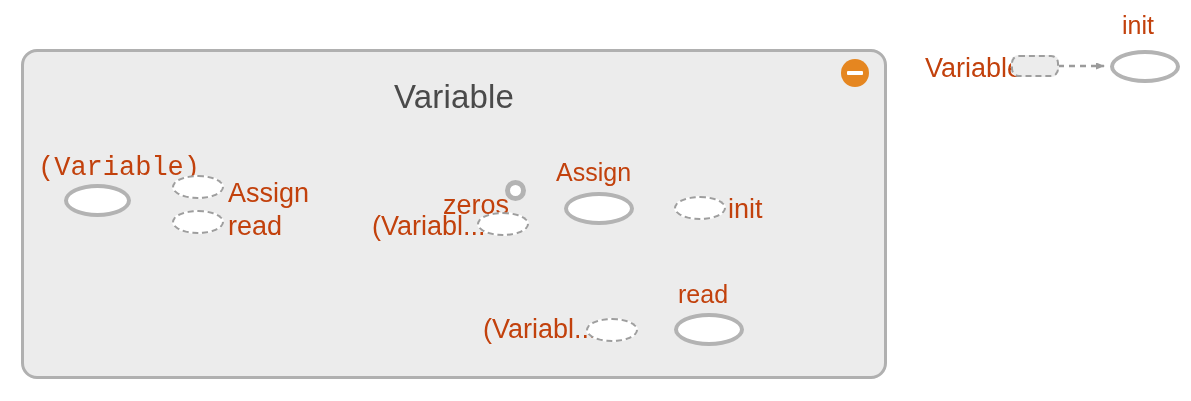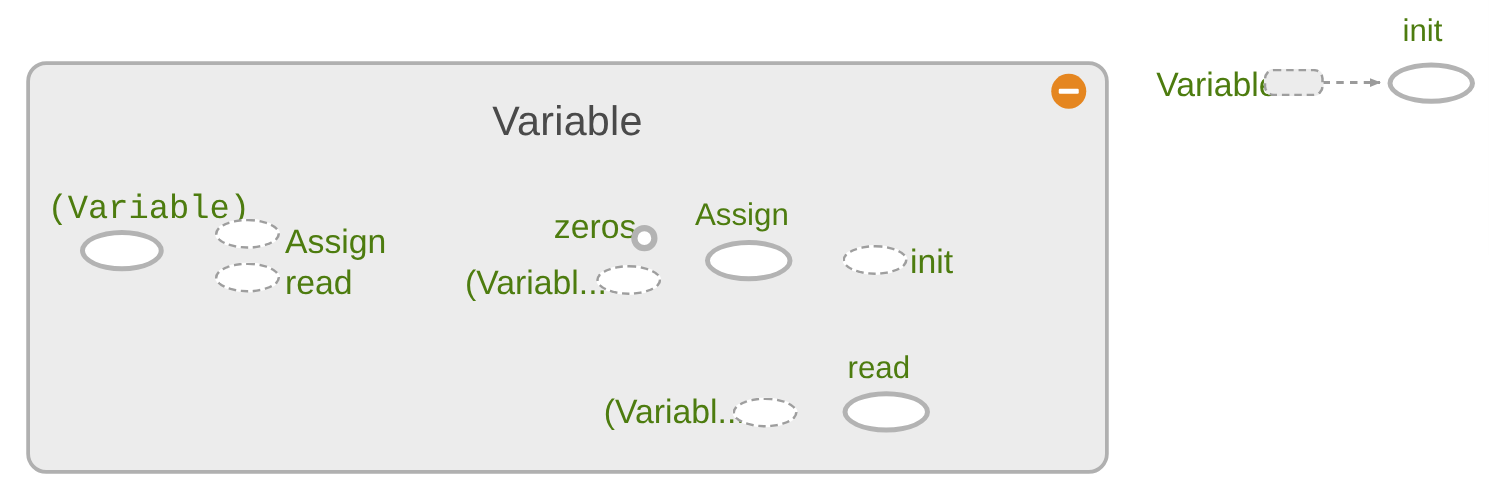--- a/index.html
+++ b/index.html
@@ -98,21 +98,21 @@
   .op-circle {
     background: #ffffff;
     border: 5px solid #b3b3b3;
     border-radius: 50%;
   }
 
   
   .label {
     position: absolute;
     white-space: nowrap;
-    color: #4d7c0f;
+    color: #c2410c;
   }
   .label-lg { font-size: 27px; }
   .label-title { font-size: 25px; }
 </style>
 </head>
 <body>
 
 <svg id="graph-canvas" viewBox="0 0 1191 401" xmlns="http://www.w3.org/2000/svg">
   <defs>
     <marker id="arrow-solid" markerWidth="10" markerHeight="8" refX="8" refY="4" orient="auto" markerUnits="userSpaceOnUse">
@@ -148,21 +148,21 @@
 
 <div class="label label-lg" style="left:38px; top:153px;font-family:Liberation Mono, monospace;">(Variable)</div>
 <div class="node op-ellipse" style="left:64px; top:184px; width:67px; height:33px;"></div>
 
 <div class="node ref-ellipse" style="left:172px; top:175px; width:52px; height:24px;"></div>
 <div class="label label-lg" style="left:228px; top:178px;">Assign</div>
 
 <div class="node ref-ellipse" style="left:172px; top:210px; width:52px; height:24px;"></div>
 <div class="label label-lg" style="left:228px; top:211px;">read</div>
 
-<div class="label label-lg" style="left:443px; top:166px;text-align:center;">zeros</div>
+<div class="label label-lg" style="left:443px; top:190px;text-align:center;">zeros</div>
 <div class="node op-circle" style="left:505px; top:180px; width:21px; height:21px;"></div>
 
 <div class="label label-lg" style="left:372px; top:211px;">(Variabl...</div>
 <div class="node ref-ellipse" style="left:477px; top:212px; width:52px; height:24px;"></div>
 
 <div class="label label-title" style="left:556px; top:158px;">Assign</div>
 <div class="node op-ellipse" style="left:564px; top:192px; width:70px; height:33px;"></div>
 
 <div class="node ref-ellipse" style="left:674px; top:196px; width:52px; height:24px;"></div>
 <div class="label label-lg" style="left:728px; top:194px;">init</div>

